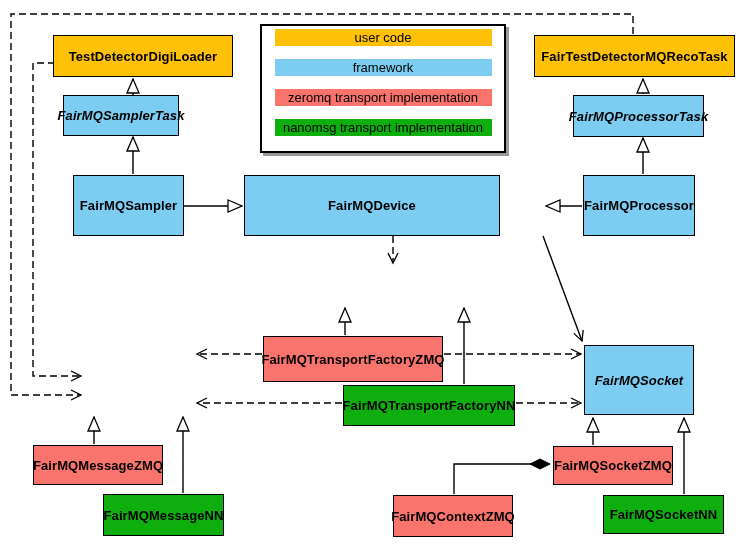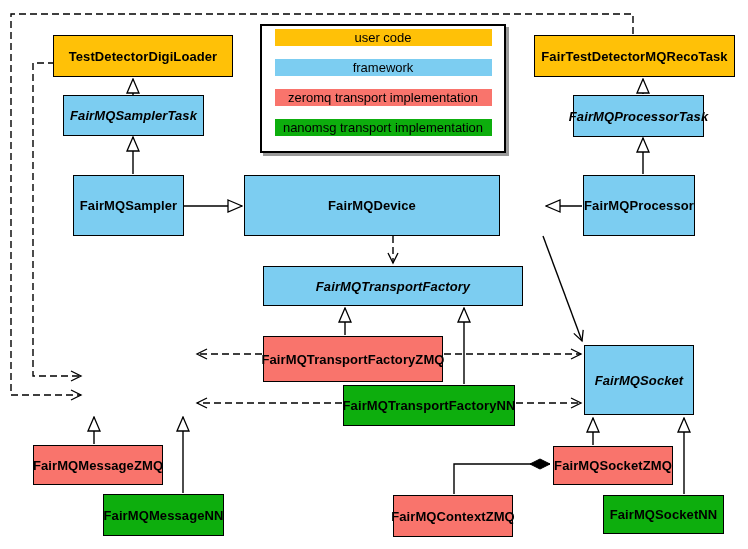--- a/index.html
+++ b/index.html
@@ -111,33 +111,32 @@
     <div class="legend-swatch" style="background-color: rgb(249, 116, 108);">
       <span>zeromq transport implementation</span>
     </div>
     <div class="legend-swatch" style="background-color: rgb(13, 174, 13);">
       <span>nanomsg transport implementation</span>
     </div>
   </div>
 
   <div class="node" style="left: 53px; top: 35px; width: 180px; height: 42px; background-color: rgb(255, 193, 7);">TestDetectorDigiLoader</div>
 
-  <div class="node abstract" style="left: 63px; top: 95px; width: 141px; height: 41px; background-color: rgb(124, 205, 241);">FairMQSamplerTask</div>
+  <div class="node abstract" style="left: 63px; top: 95px; width: 116px; height: 41px; background-color: rgb(124, 205, 241);">FairMQSamplerTask</div>
 
   <div class="node" style="left: 73px; top: 175px; width: 111px; height: 61px; background-color: rgb(124, 205, 241);">FairMQSampler</div>
 
   <div class="node" style="left: 244px; top: 175px; width: 256px; height: 61px; background-color: rgb(124, 205, 241);">FairMQDevice</div>
 
   <div class="node" style="left: 534px; top: 35px; width: 201px; height: 42px; background-color: rgb(255, 193, 7);">FairTestDetectorMQRecoTask</div>
 
   <div class="node abstract" style="left: 573px; top: 95px; width: 131px; height: 42px; background-color: rgb(124, 205, 241);">FairMQProcessorTask</div>
 
   <div class="node" style="left: 583px; top: 175px; width: 112px; height: 61px; background-color: rgb(124, 205, 241);">FairMQProcessor</div>
 
-  <div class="node abstract" style="left: 263px; top: 266px; width: 260px; height: 40px; background-color: rgb(124, 205, 241);">FairMQTransportFactory</div>
 
   <div class="node" style="left: 263px; top: 336px; width: 180px; height: 46px; background-color: rgb(249, 116, 108);">FairMQTransportFactoryZMQ</div>
 
   <div class="node" style="left: 343px; top: 385px; width: 172px; height: 41px; background-color: rgb(13, 174, 13);">FairMQTransportFactoryNN</div>
 
 
   <div class="node abstract" style="left: 584px; top: 345px; width: 110px; height: 70px; background-color: rgb(124, 205, 241);">FairMQSocket</div>
 
   <div class="node" style="left: 33px; top: 445px; width: 130px; height: 40px; background-color: rgb(249, 116, 108);">FairMQMessageZMQ</div>
 

